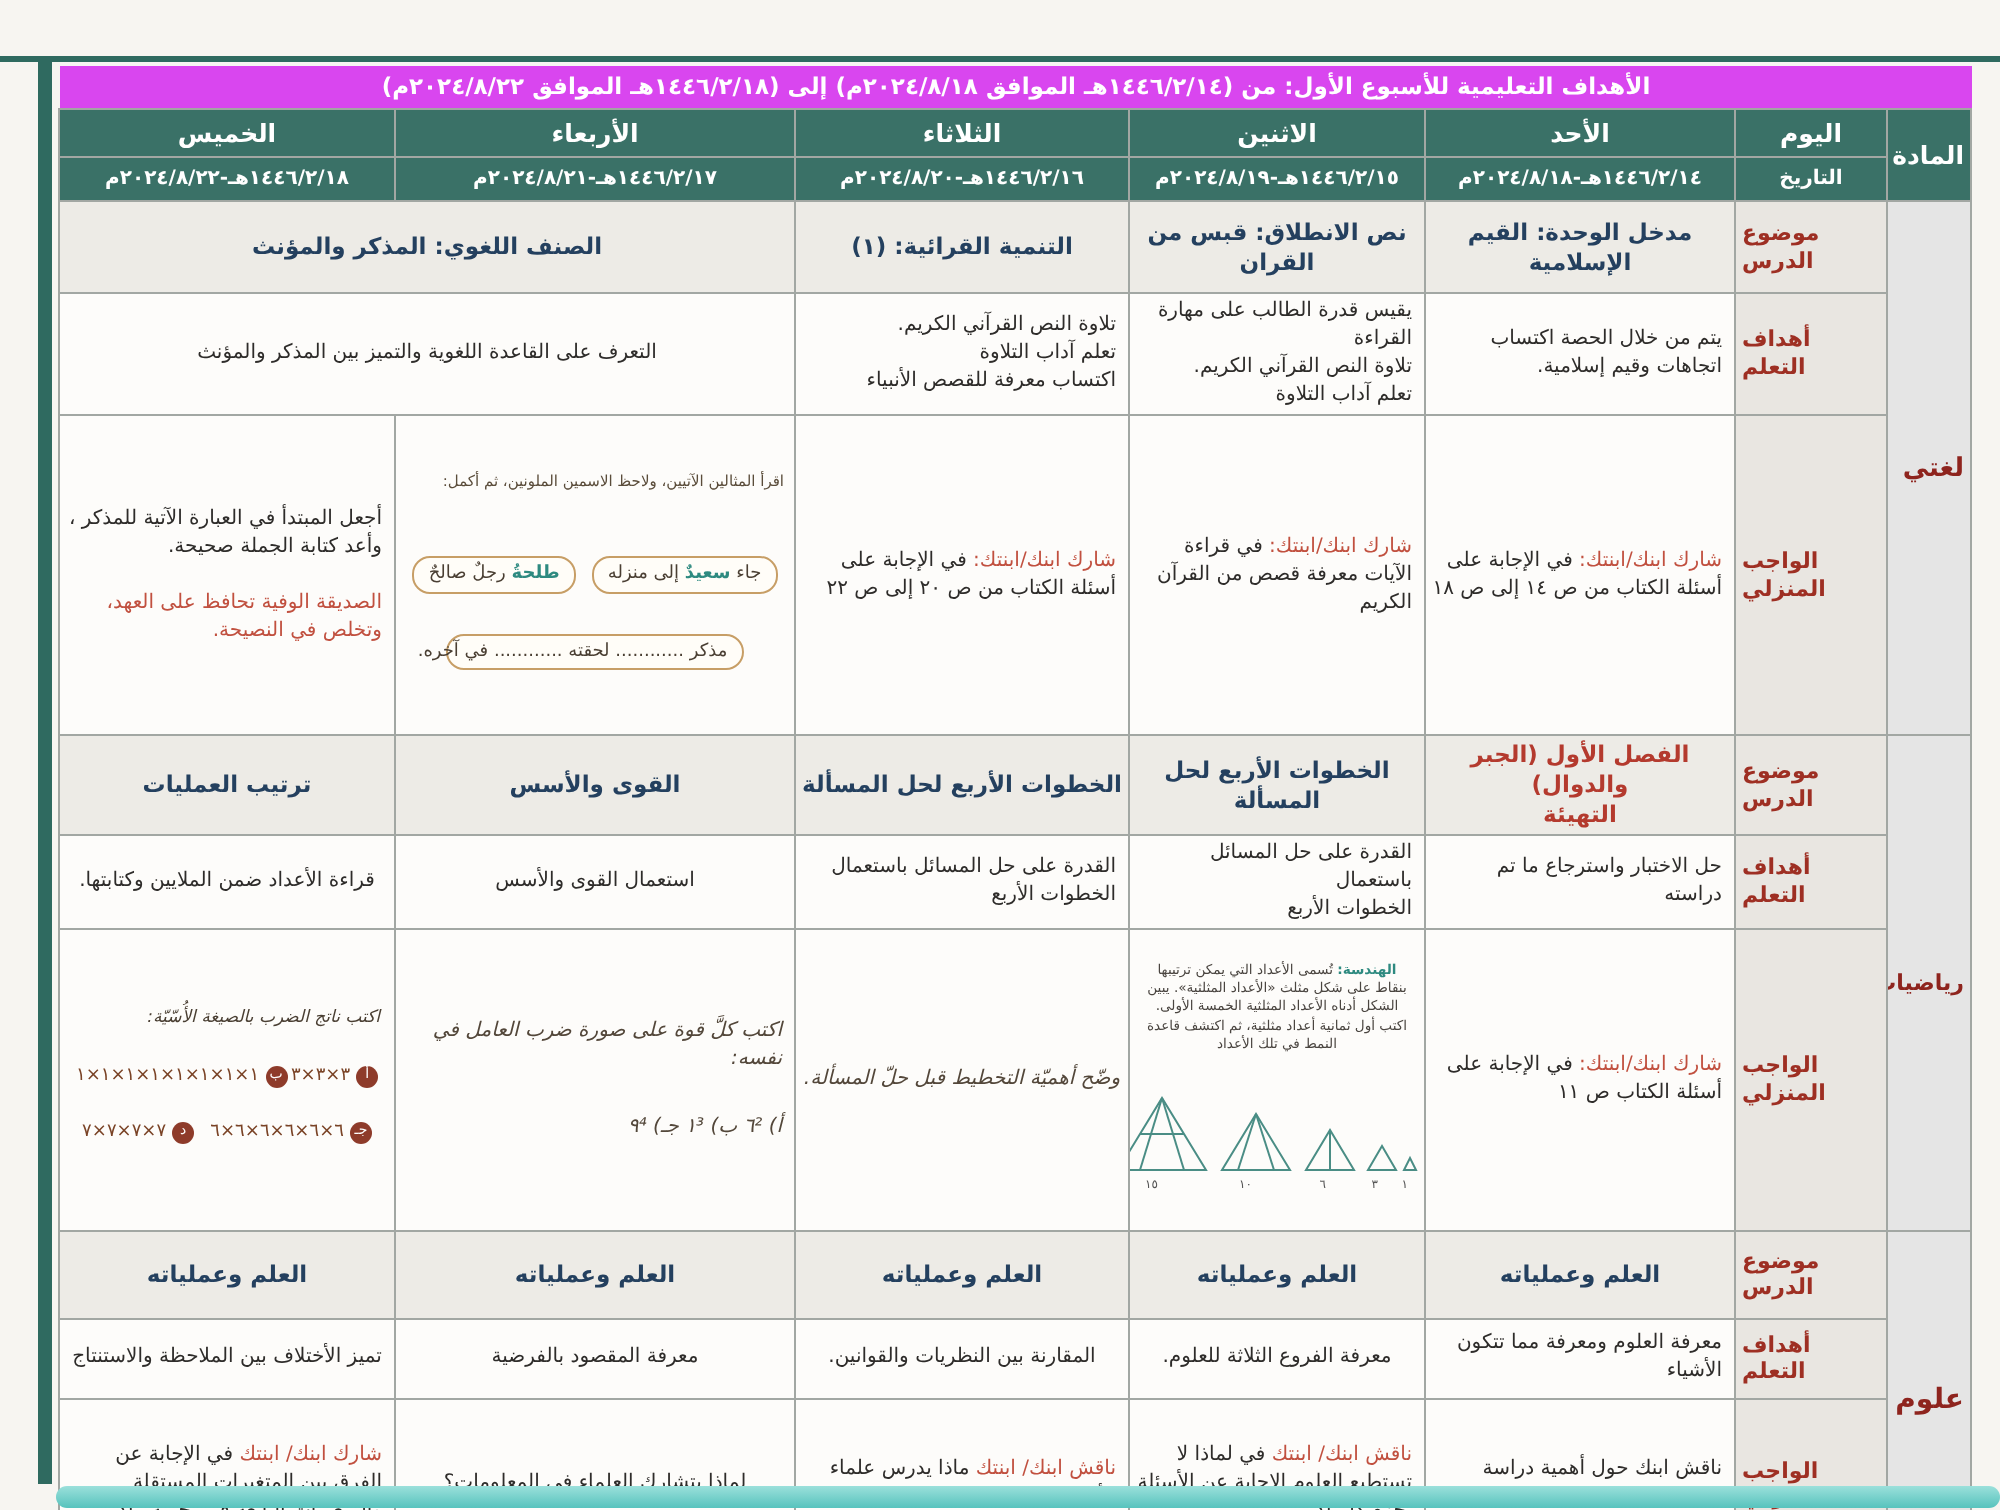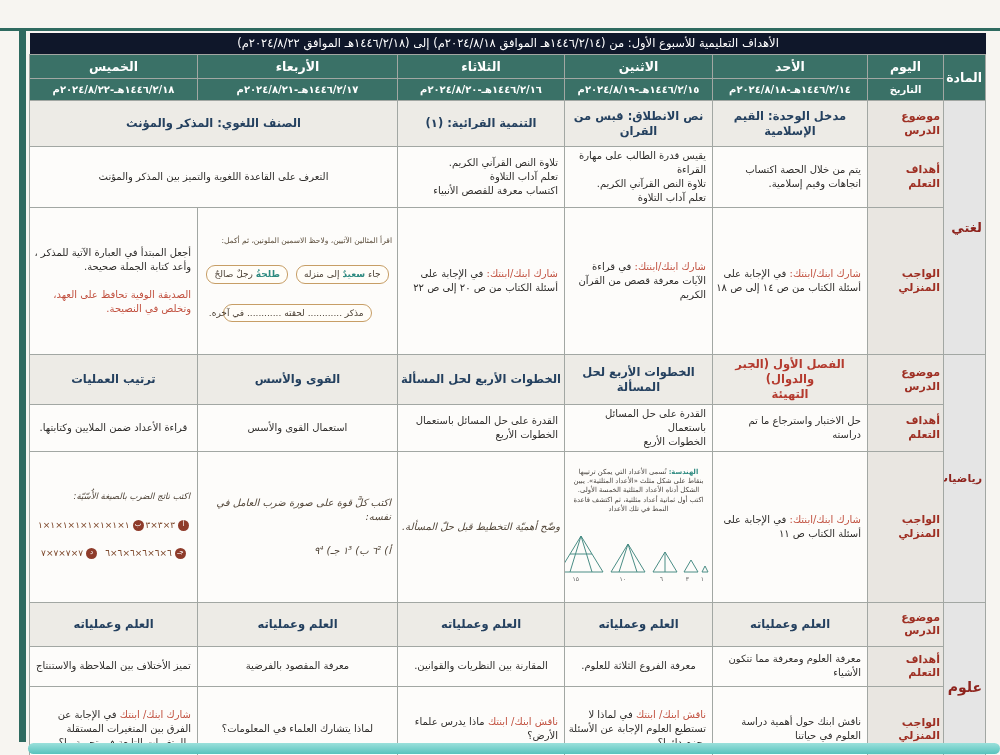--- a/index.html
+++ b/index.html
@@ -11,40 +11,40 @@
   }
   .top-rule{position:absolute;top:28px;left:0;width:1000px;height:3px;background:#2f6a60}
   .left-rule{position:absolute;top:28px;left:19px;width:7px;height:714px;background:#2f6a60}
   .content{position:absolute;top:33px;left:30px;width:956px}
 
   .titlebar{
     background:#2b6258;border:1px solid #1d483f;color:#fff;
     text-align:center;font-weight:bold;font-size:17px;padding:4px 0 5px;
   }
   .subtitlebar{
-    background:#0f172a;color:#fff;text-align:center;font-weight:normal;
+    background:#d946ef;color:#fff;text-align:center;font-weight:bold;
     font-size:11.5px;padding:3px 17px 4px;
   }
 
   table{border-collapse:collapse;table-layout:fixed;width:956px;background:#fdfcfa;border:1.5px solid #6f7672}
   td{border:1px solid #a2a7a3;padding:2px 3px;vertical-align:middle;overflow:hidden;white-space:pre-line}
   .hdr{background:#3a7167;color:#fff;font-weight:bold;font-size:12.5px;text-align:center}
   .date{font-size:10px;letter-spacing:.2px}
   .subj{background:#e5e5e5;color:#8e241e;font-weight:bold;font-size:13px;text-align:right}
-  .rlab{background:#e9e6e1;color:#9e2f23;font-weight:bold;font-size:11px;text-align:right;line-height:1.25}
+  .rlab{background:#e9e6e1;color:#9e2f23;font-weight:bold;font-size:11px;text-align:left;line-height:1.25}
   .topic{background:#edebe6;color:#24405f;font-weight:bold;font-size:11.5px;text-align:center;line-height:1.3}
   .topic-red{color:#b43a2e}
   .cell{font-size:10px;color:#2e2c2a;text-align:center;line-height:1.4}
   .rt{text-align:right;padding-right:6px}
   .hw-red{color:#c1503f}
   .hand{font-style:italic;color:#53473a;font-size:10px}
 
   
   .ex{font-size:8.5px;color:#4a3f33;text-align:right;padding:0 2px}
-  .ex-title{font-size:7.5px;color:#5a4c3a;margin-bottom:7px}
+  .ex-title{font-size:7.5px;color:#5a4c3a;margin-bottom:20px}
   .pillrow{display:flex;gap:8px;justify-content:center;margin-bottom:4px}
   .pill{border:1px solid #c79e66;border-radius:9px;padding:2px 7px;font-size:9px;color:#4a3f33;background:#fffdf8;white-space:nowrap}
   .pill .teal{color:#2e8a80;font-weight:bold}
   .pill-wide{display:block;width:70%;margin:4px auto;}
 
   
   .geo-text{font-size:6.8px;color:#4a4540;text-align:center;line-height:1.35;padding:0 2px}
   .geo-text .teal{color:#2e8a80;font-weight:bold}
   .geo-fig{display:block;margin:2px auto 0}
 

